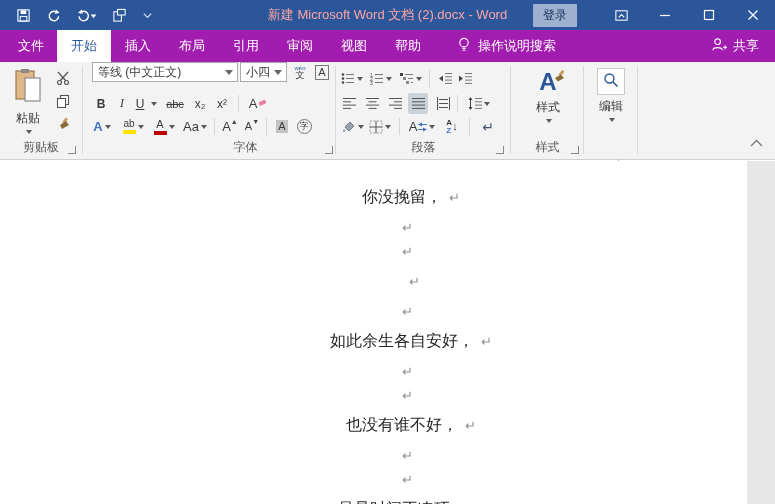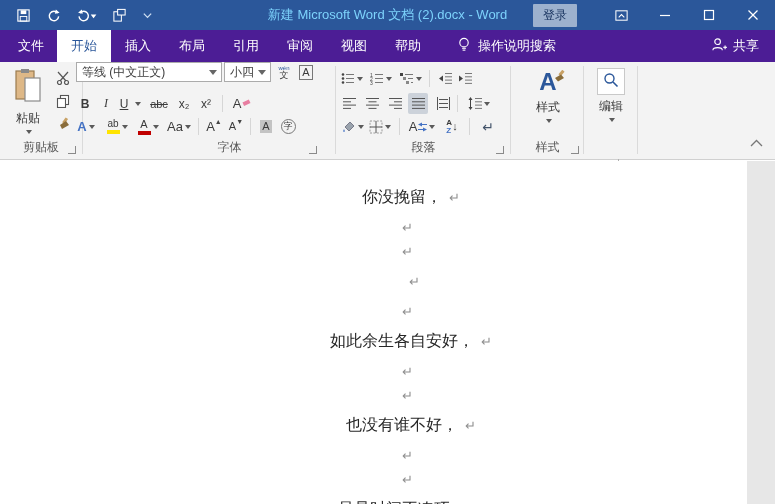--- a/index.html
+++ b/index.html
@@ -5,29 +5,29 @@
   * { margin:0; padding:0; box-sizing:border-box; }
   html,body { width:775px; height:504px; overflow:hidden; }
   body { font-family:"Liberation Sans", sans-serif; background:#fff; position:relative; }
 
   
   .titlebar { position:absolute; left:0; top:0; width:775px; height:30px;
     background:#2b579a; display:flex; align-items:center; color:#fff; }
   .qat { display:flex; align-items:center; gap:15px; margin-left:16px; }
   .qat .ic { display:inline-flex; align-items:center; justify-content:center; cursor:pointer; }
   .apptitle { position:absolute; left:50%; top:0; transform:translateX(-50%);
-    height:30px; line-height:30px; font-size:13px; color:#7dd3fc; white-space:nowrap; }
+    height:30px; line-height:30px; font-size:13px; color:#fca5a5; white-space:nowrap; }
   .tb-right { position:absolute; right:0; top:0; height:30px; display:flex; align-items:center; }
   .signin { background:#9db1ce; color:#17325e; font-size:12px; padding:3px 10px;
     border-radius:1px; margin-right:22px; cursor:pointer; }
   .winbtn { width:44px; height:30px; display:inline-flex; align-items:center; justify-content:center; cursor:pointer; }
 
   
   .tabrow { position:absolute; left:0; top:30px; width:775px; height:32px;
-    background:#4c1d95; display:flex; align-items:stretch; color:#fff; font-size:13px; }
+    background:#a21caf; display:flex; align-items:stretch; color:#fff; font-size:13px; }
   .tab { display:flex; align-items:center; padding:0 14px; cursor:pointer; white-space:nowrap; }
   .tab.file { padding:0 13px; margin-left:5px; }
   .tab.selected { background:#fff; color:#2b579a; }
   .tellme { display:flex; align-items:center; gap:7px; margin-left:22px; cursor:pointer; }
   .share { display:flex; align-items:center; gap:6px; margin-left:auto; margin-right:16px; cursor:pointer; }
 
   
   .ribbon { position:absolute; left:0; top:62px; width:775px; height:98px;
     background:#f3f3f3; border-bottom:1px solid #d0d0d0; font-size:12px; color:#3b3b3b; }
   .group { position:absolute; top:0; height:97px; }
@@ -218,21 +218,21 @@
       <svg width="14" height="14" viewBox="0 0 14 14">
           <rect x="8" y="0.5" width="3" height="6" fill="#c8a165" transform="rotate(35 9 3)"></rect>
           <polygon points="4,8 10,4 13,8 6,12" fill="#8a6d3b"></polygon>
         </svg>
     </span>
     <div class="glabel">剪贴板</div>
     <span class="launcher" style="right:6px;"></span>
   </div>
   <div class="gsep" style="left:82px;"></div>
 
-  <div class="group" style="left:72px; width:251px;padding-left:32px;">
+  <div class="group" style="left:88px; width:251px;padding-left:32px;">
     <div class="combo" style="left:4px; width:146px;">
       <span class="cv">等线 (中文正文)</span>
         <span class="chev"></span>
     </div>
     <div class="combo" style="left:152px; width:47px;">
       <span class="cv">小四</span>
         <span class="chev"></span>
     </div>
     <span class="sbtn" style="left:202px; top:0; width:20px;">
       <span class="pin">

